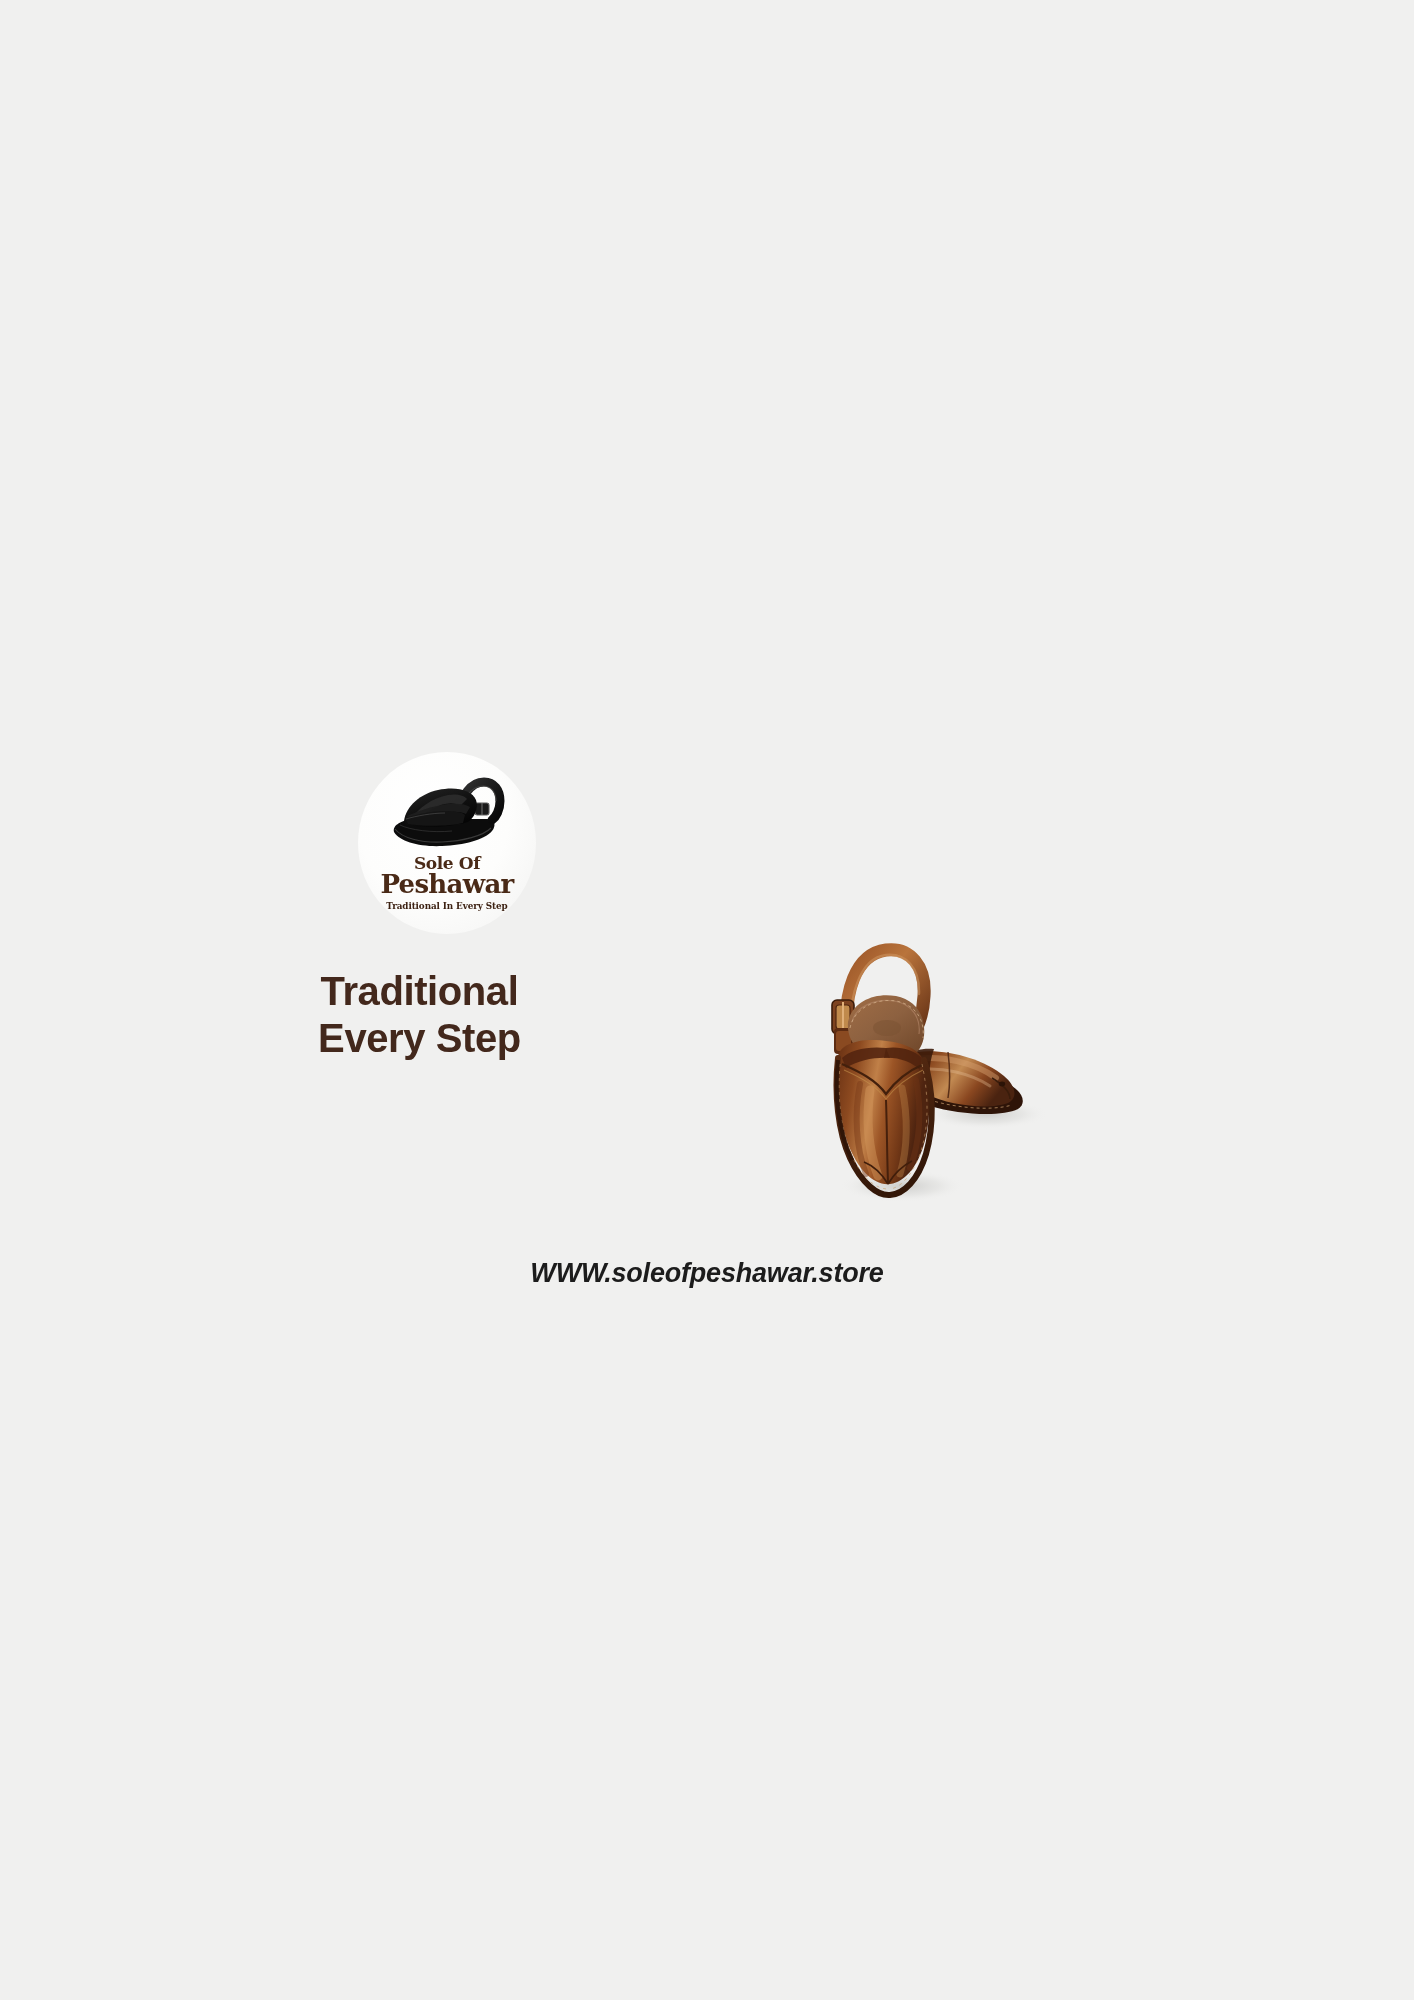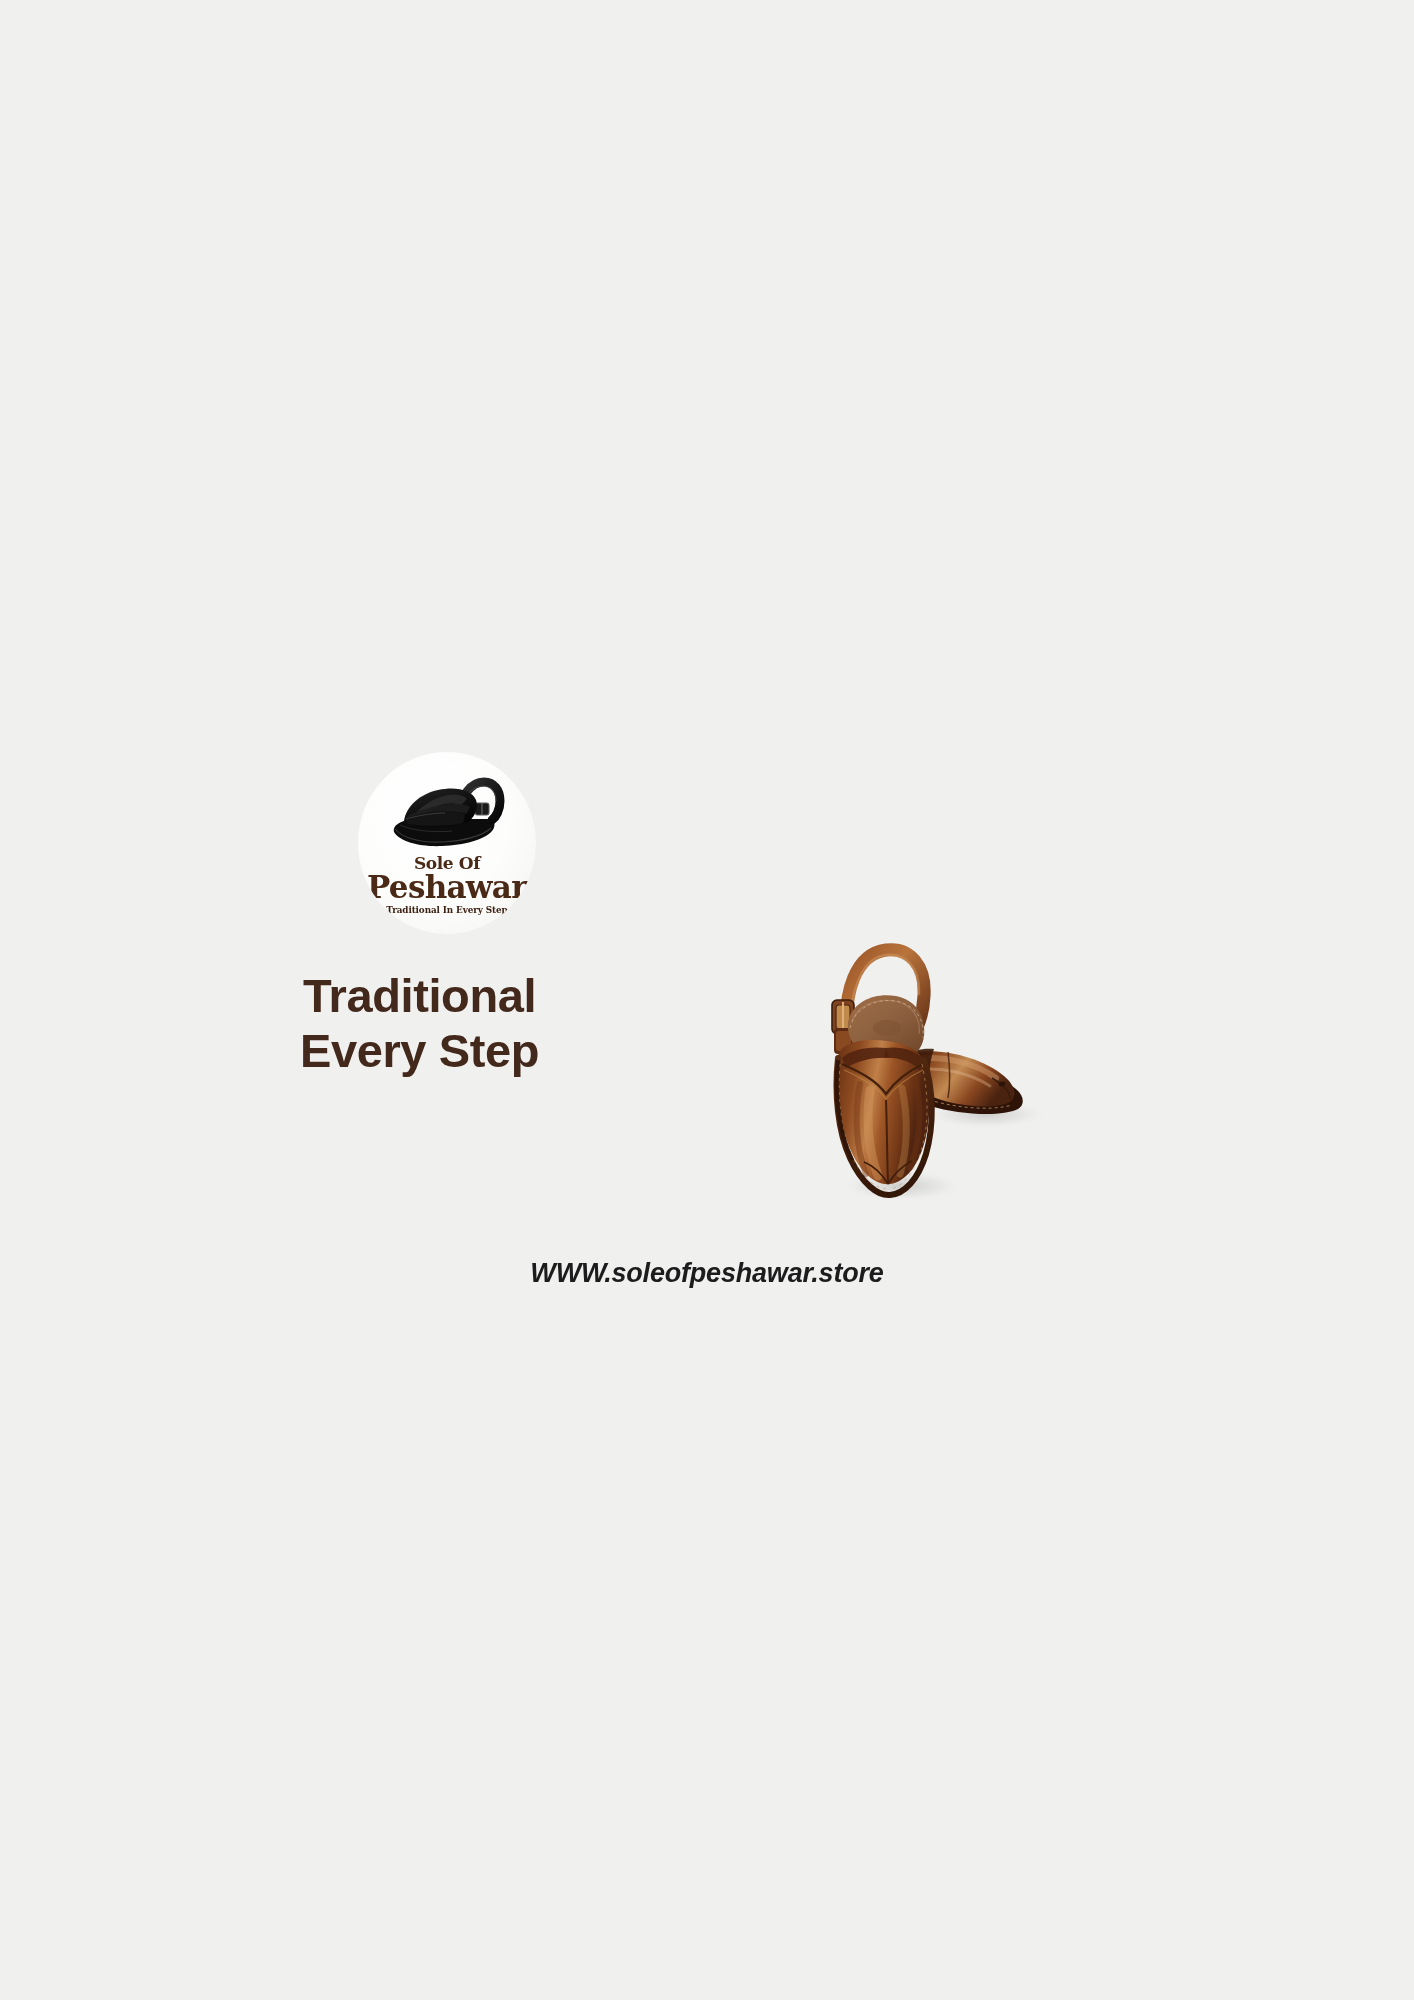--- a/index.html
+++ b/index.html
@@ -53,21 +53,21 @@
     color: #4a2a17;
     line-height: 0.92;
   }
   .logo-line1 {
     font-size: 17px;
     font-weight: 700;
     letter-spacing: -0.4px;
     display: block;
   }
   .logo-line2 {
-    font-size: 31px;
+    font-size: 26px;
     font-weight: 700;
     letter-spacing: -0.7px;
     display: block;
     margin-top: 1px;
   }
   .logo-tagline {
     display: block;
     margin-top: 5px;
     font-size: 9.4px;
     font-weight: 700;
@@ -79,21 +79,21 @@
   
   .headline {
     position: absolute;
     left: 272px;
     top: 968px;
     width: 295px;
     text-align: center;
     color: #43281c;
     font-family: "Liberation Sans", sans-serif;
     font-weight: 700;
-    font-size: 47px;
+    font-size: 40px;
     line-height: 1.18;
     letter-spacing: -0.4px;
   }
   .headline .hl-line { display: block; white-space: nowrap; }
 
   
   .site-url {
     position: absolute;
     left: 0;
     top: 1258px;

